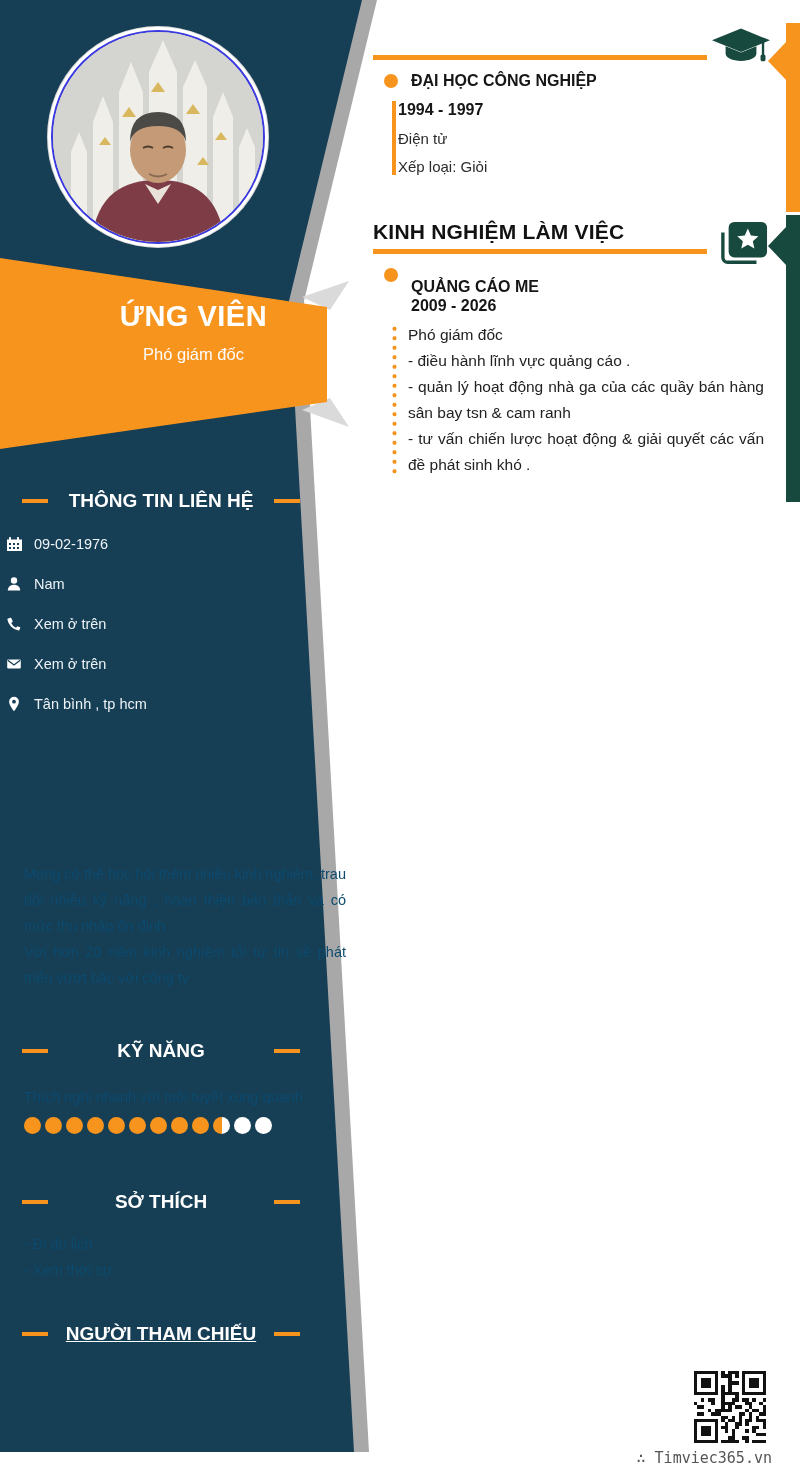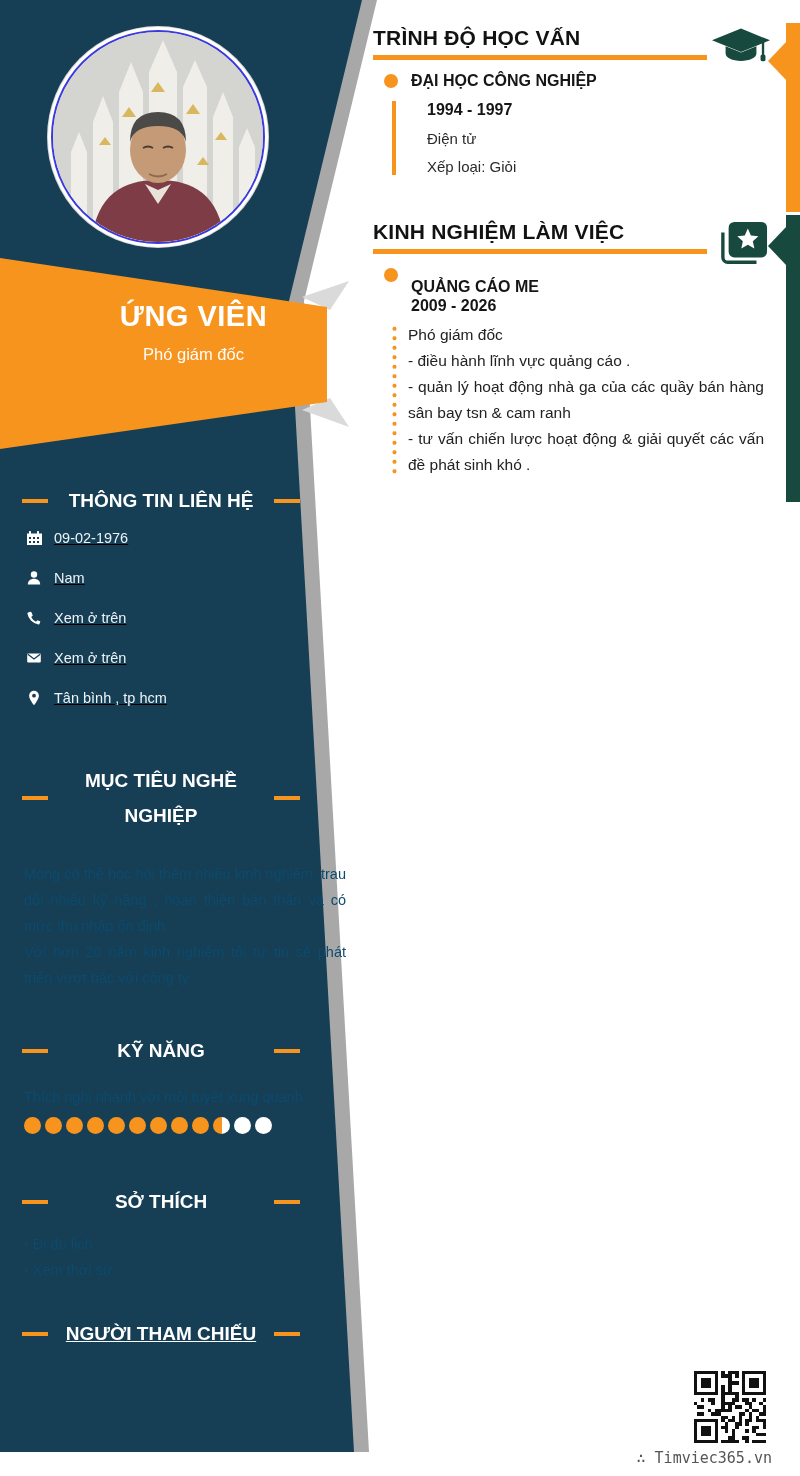--- a/index.html
+++ b/index.html
@@ -19,33 +19,33 @@
   .banner-name{font-size:29px;font-weight:bold;letter-spacing:.5px;}
   .banner-sub{font-size:16.5px;margin-top:12px;color:#fdfdfd;}
 
   
   .sb{position:absolute;left:0;width:322px;color:#fff;}
   .sb-head{display:flex;align-items:center;padding:0 22px;color:#fff;font-weight:bold;
            font-size:19px;text-align:center;line-height:35px;}
   .sb-head .dash{flex:0 0 26px;height:4px;background:#F7941E;}
   .sb-head .t{flex:1;padding:0 8px;}
   .sb-body{padding:0 24px;font-size:14.5px;line-height:26px;color:#0c4a6e;}
-  .contact-row{position:absolute;left:26px;display:flex;align-items:flex-start;height:22px;text-decoration:underline;}
+  .contact-row{position:absolute;left:6px;display:flex;align-items:flex-end;height:22px;}
   .contact-row .ic{width:16px;height:16px;margin-right:12px;flex:0 0 16px;}
   .contact-row .v{font-size:14.5px;color:#eef3f6;}
   .justify{text-align:justify;}
   .dots-row{display:flex;gap:4px;margin-top:7px;}
   .dot{width:17px;height:17px;border-radius:50%;display:inline-block;}
 
   
   .m-title{position:absolute;left:373px;font-size:21px;font-weight:bold;color:#121212;letter-spacing:.2px;}
   .m-underline{position:absolute;left:373px;width:334px;height:5px;background:#F7941E;}
   .bullet{position:absolute;left:384px;width:14px;height:14px;border-radius:50%;background:#F7941E;}
   .m-strong{position:absolute;left:411px;font-size:16px;font-weight:bold;color:#161616;}
-  .edu-block{position:absolute;left:392px;top:101px;border-left:4px solid #F7941E;padding-left:31px;}
+  .edu-block{position:absolute;left:392px;top:101px;border-left:4px solid #F7941E;padding-left:2px;}
   .edu-period{font-size:16px;font-weight:bold;color:#161616;}
   .edu-detail{font-size:15px;color:#2b2b2b;margin-top:11px;}
   .exp-details{position:absolute;left:392px;top:322px;width:372px;padding-left:16px;box-sizing:border-box;
                background-image:radial-gradient(circle,#F7941E 1.9px,transparent 2.2px);
                background-size:5px 9.5px;background-repeat:repeat-y;background-position:0 2px;}
   .exp-line{font-size:15.5px;color:#222;line-height:26px;text-align:justify;}
 
   
   .vbar{position:absolute;width:14px;}
   .tri{position:absolute;width:0;height:0;border-top:20px solid transparent;border-bottom:20px solid transparent;}
@@ -143,27 +143,20 @@
     </svg>
     <span class="v">Xem ở trên</span>
   </div>
   <div class="contact-row" style="top:690px;">
     <svg class="ic" viewBox="0 0 16 16" fill="#fff">
       <path d="M8 .8A4.9 4.9 0 0 0 3.1 5.7C3.1 9.3 8 15.2 8 15.2s4.9-5.9 4.9-9.5A4.9 4.9 0 0 0 8 .8zm0 6.8a1.9 1.9 0 1 1 0-3.8 1.9 1.9 0 0 1 0 3.8z"></path>
     </svg>
     <span class="v">Tân bình , tp hcm</span>
   </div>
 
-  <div class="sb" style="top:763px;">
-    <div class="sb-head">
-      <span class="dash"></span>
-      <span class="t">MỤC TIÊU NGHỀ NGHIỆP</span>
-      <span class="dash"></span>
-    </div>
-  </div>
   <div class="sb sb-body" style="top:861px;">
     <div class="justify">Mong có thể học hỏi thêm nhiều kinh nghiệm, trau dồi nhiều kỹ năng , hoàn thiện bản thân và có mức thu nhập ổn định</div>
     <div class="justify">Với hơn 20 năm kinh nghiệm tôi tự tin sẽ phát triển vượt bậc với công ty</div>
   </div>
 
   <div class="sb" style="top:1033px;">
     <div class="sb-head">
       <span class="dash"></span>
       <span class="t">KỸ NĂNG</span>
       <span class="dash"></span>
@@ -200,21 +193,20 @@
   </div>
 
   <div class="sb" style="top:1316px;text-decoration:underline;">
     <div class="sb-head">
       <span class="dash"></span>
       <span class="t">NGƯỜI THAM CHIẾU</span>
       <span class="dash"></span>
     </div>
   </div>
 
-  <div class="m-title" style="top:26px;">TRÌNH ĐỘ HỌC VẤN</div>
   <div class="m-underline" style="top:55px;"></div>
   <div class="bullet" style="top:74px;"></div>
   <div class="m-strong" style="top:72px;">ĐẠI HỌC CÔNG NGHIỆP</div>
   <div class="edu-block">
     <div class="edu-period">1994 - 1997</div>
     <div class="edu-detail">Điện tử</div>
     <div class="edu-detail">Xếp loại: Giỏi</div>
   </div>
 
   <svg style="position:absolute;left:712px;top:28px;" width="58" height="50" viewBox="0 0 64 54" fill="#17493E">

